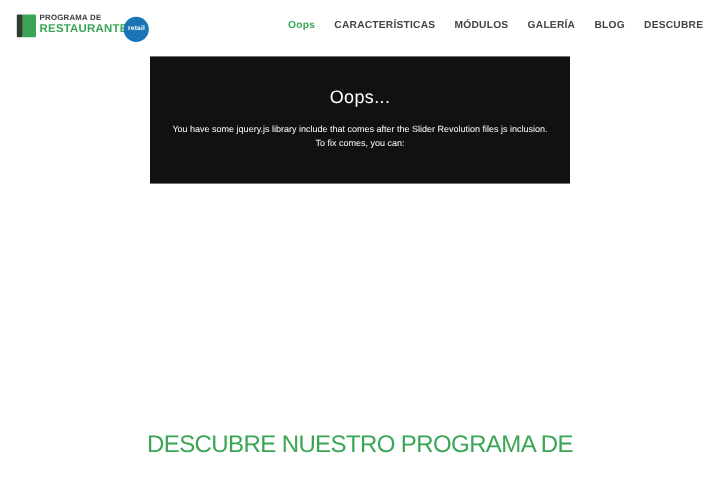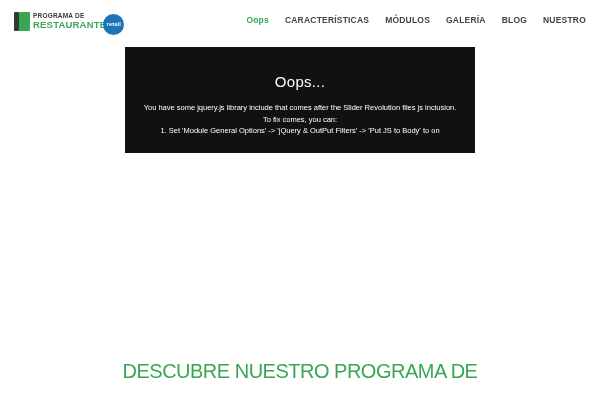--- a/index.html
+++ b/index.html
@@ -185,30 +185,29 @@
       </span>
       <span class="logo-badge">retail</span>
     </div>
 
     <div class="nav">
       <a class="nav-item active">Oops</a>
       <a class="nav-item">CARACTERÍSTICAS</a>
       <a class="nav-item">MÓDULOS</a>
       <a class="nav-item">GALERÍA</a>
       <a class="nav-item">BLOG</a>
-      <a class="nav-item">NUESTRO</a>
+      <a class="nav-item">DESCUBRE</a>
     </div>
   </div>
 
   <div class="slider-error">
     <div class="err-title">Oops...</div>
     <div class="err-body">
       <div>You have some jquery.js library include that comes after the Slider Revolution files js inclusion.</div>
       <div>To fix comes, you can:</div>
-      <div>1. Set 'Module General Options' -&gt; 'jQuery &amp; OutPut Filters' -&gt; 'Put JS to Body' to on</div>
     </div>
   </div>
 
   <div class="hero">
     <h1 class="hero-title">DESCUBRE NUESTRO PROGRAMA DE</h1>
   </div>
 
 </div>
 
 </body></html>

